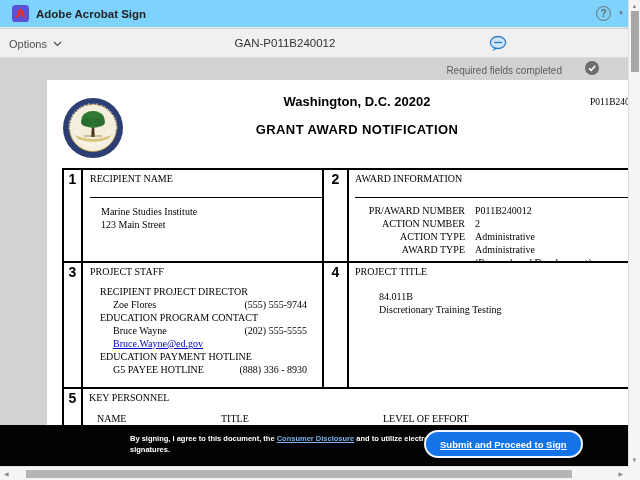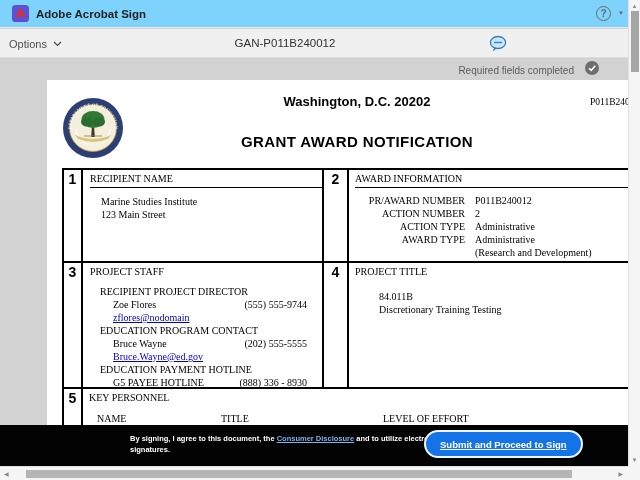--- a/index.html
+++ b/index.html
@@ -16,46 +16,46 @@
   .help-caret { position:absolute; right:0; top:5px; font-size:6px; color:#6a6a6a; }
 
   
   .optionsbar { position:absolute; left:0; top:29px; width:628px; height:29px; background:#f0f0f0; border-bottom:1px solid #dcdcdc; }
   .options-btn { position:absolute; left:9px; top:7px; height:16px; display:flex; align-items:center; gap:6px;
                  font-size:11px; color:#4e4e4e; cursor:pointer; }
   .doc-title { position:absolute; left:285px; top:8px; transform:translateX(-50%); font-size:11.5px; color:#323232; white-space:nowrap; }
   .chat-btn { position:absolute; left:488px; top:6px; width:20px; height:18px; cursor:pointer; }
 
   
-  .status-row { position:absolute; top:62px; right:41px; height:16px; display:flex; align-items:center; gap:11px; }
+  .status-row { position:absolute; top:62px; right:41px; height:16px; display:flex; align-items:center; gap:23px; }
   .status-text { font-size:10px; color:#5c5c5c; }
 
   
   .page { position:absolute; left:47px; top:80px; width:581px; height:386px; background:#ffffff; overflow:hidden;
           font-family:"Liberation Serif",serif; color:#000; }
   .seal { position:absolute; left:15px; top:17px; width:62px; height:62px; }
   .doc-header { position:absolute; left:100px; top:14px; width:420px; text-align:center;
                 font-family:"Liberation Sans",sans-serif; font-weight:bold; color:#000; }
   .doc-header .l1 { font-size:13px; line-height:15px; }
   .doc-header .l2 { font-size:13px; line-height:15px; }
-  .doc-header .gt { font-size:15px; letter-spacing:0.4px; margin-top:24px; }
+  .doc-header .gt { font-size:13px; letter-spacing:0.4px; margin-top:13px; }
   .page-ref { position:absolute; left:543px; top:17px; font-size:9.5px; white-space:nowrap; }
 
   
   .gan-table { position:absolute; left:15px; top:88px; width:690px; border-top:2px solid #000; border-left:2px solid #000; }
   .trow { display:flex; border-bottom:2px solid #000; }
   .r1 { height:93px; } .r2 { height:126px; } .r3 { height:80px; }
   .ncell { width:19px; min-width:19px; border-right:2px solid #000; text-align:center; padding-top:1px;
            font-family:"Liberation Sans",sans-serif; font-weight:bold; font-size:14px; }
   .ncell.wide { width:25px; min-width:25px; }
   .ccell { position:relative; padding:2px 0 0 7px; font-size:10px; line-height:13px; overflow:hidden; }
   .c1 { width:241px; min-width:241px; border-right:2px solid #000; }
   .c2 { flex:1; padding-left:6px; }
   .sec-title { font-size:10px; }
-  .sec-title.ul { display:block; border-bottom:1px solid #000; padding-bottom:2px;font-family:Liberation Serif, serif; }
+  .sec-title.ul { display:block; border-bottom:1px solid #000; padding-bottom:12px;font-family:Liberation Serif, serif; }
 
   .addr { margin:7px 16px 0 11px; }
   .kv-rows { margin-top:6px; }
   .kv { display:flex; }
   .kv .lbl { width:110px; text-align:right; }
   .kv .val { margin-left:10px; white-space:nowrap; }
 
   .staff { margin-top:7px; }
   .g-head { margin-left:10px; }
   .g-row { display:flex; justify-content:space-between; margin-left:23px; padding-right:15px; }
@@ -206,21 +206,20 @@
     <div class="trow r2">
       <div class="ncell">3</div>
       <div class="ccell c1">
         <span class="sec-title">PROJECT STAFF</span>
         <div class="staff">
           <div class="g-head">RECIPIENT PROJECT DIRECTOR</div>
           <div class="g-row">
             <span>Zoe Flores</span>
             <span>(555) 555-9744</span>
           </div>
-          <div class="g-email"><span class="doclink">zflores@nodomain</span></div>
           <div class="g-head">EDUCATION PROGRAM CONTACT</div>
           <div class="g-row">
             <span>Bruce Wayne</span>
             <span>(202) 555-5555</span>
           </div>
           <div class="g-email"><span class="doclink">Bruce.Wayne@ed.gov</span></div>
           <div class="g-head">EDUCATION PAYMENT HOTLINE</div>
           <div class="g-row">
             <span>G5 PAYEE HOTLINE</span>
             <span>(888) 336 - 8930</span>

